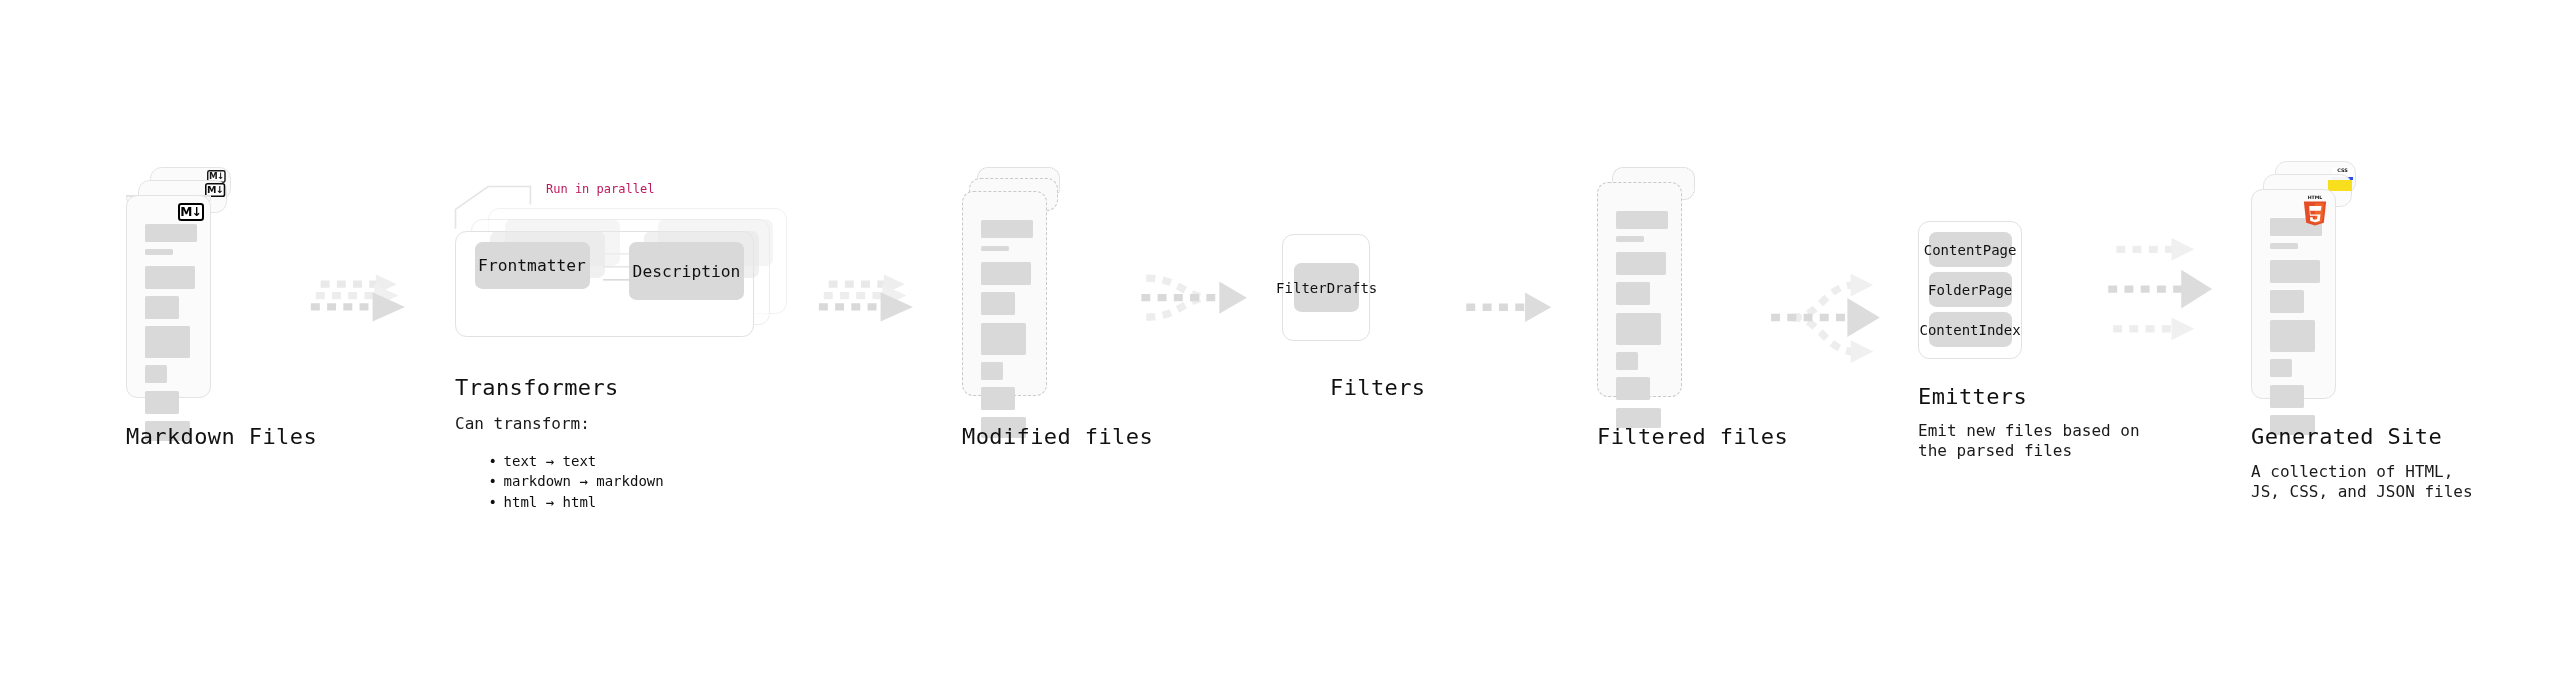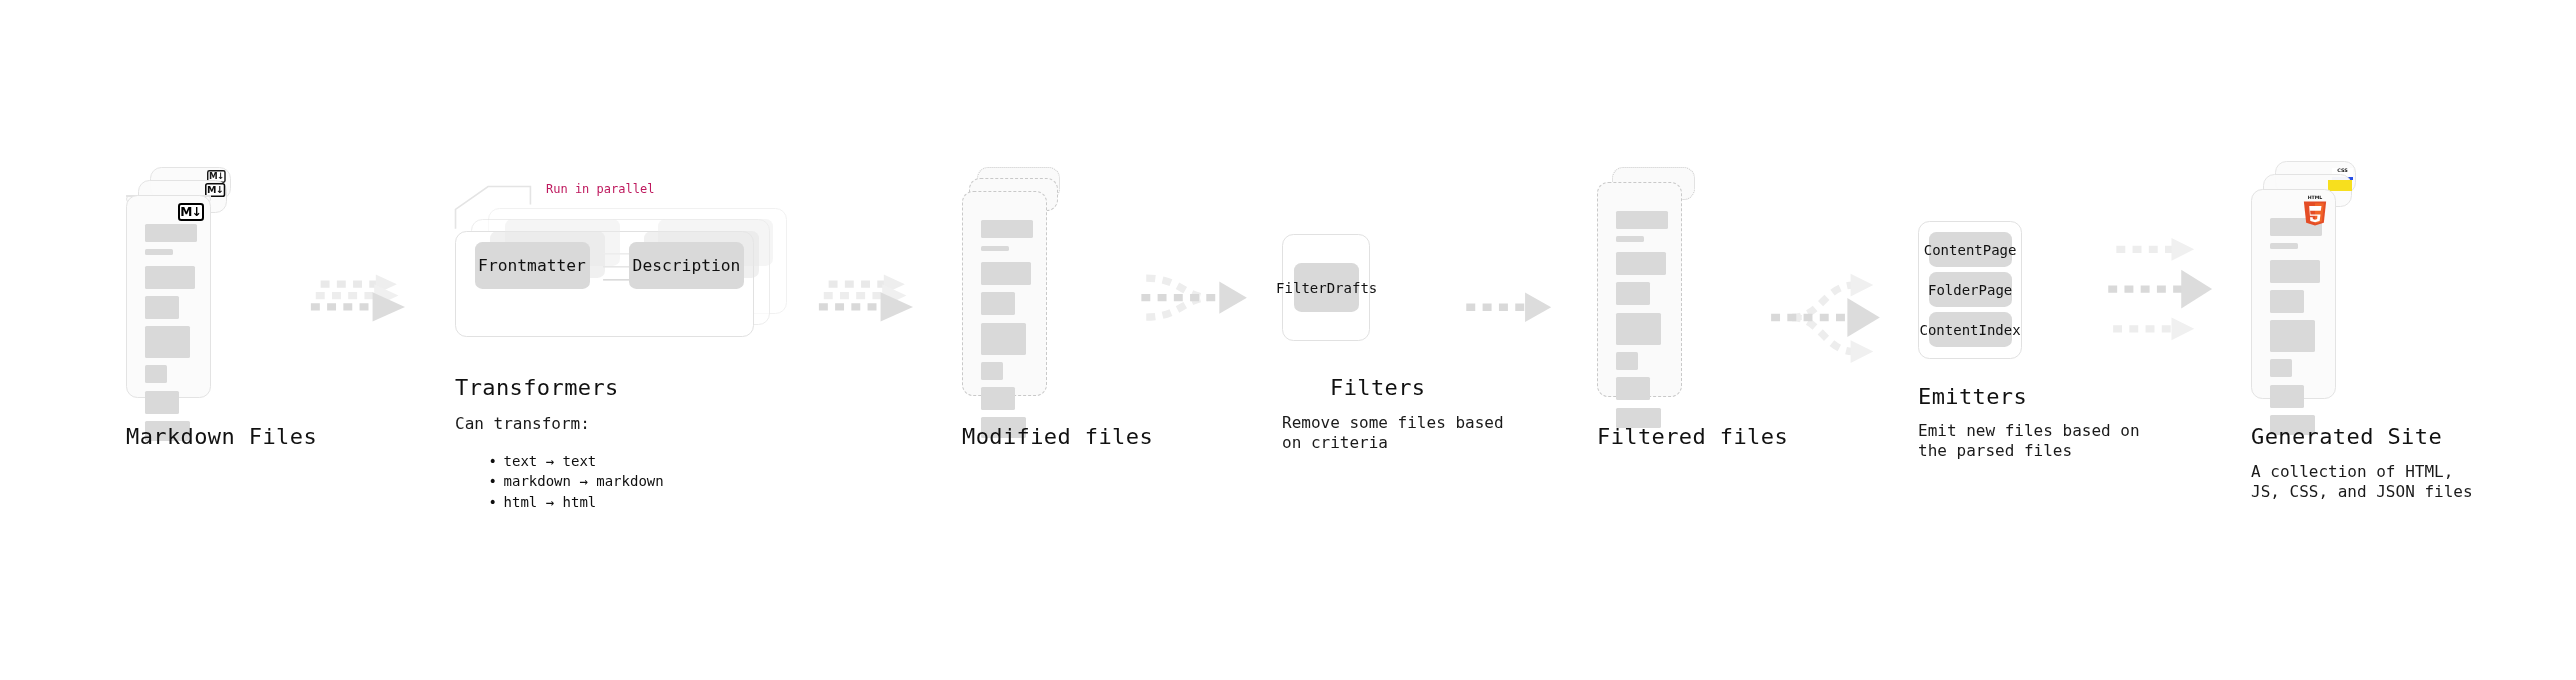--- a/index.html
+++ b/index.html
@@ -142,21 +142,21 @@
         <line x1="0" y1="28" x2="36" y2="28" stroke="#e6e6e6"></line>
         <polygon points="36,23 36,33 46,28" fill="#e6e6e6"></polygon>
         <line x1="0" y1="44" x2="36" y2="44" stroke="#dadada"></line>
         <polygon points="36,39 36,49 46,44" fill="#dadada"></polygon>
       </g>
     </svg>
 
     <div class="chip" style="left:19.5px;top:47px;width:115px;height:47px;">
       <span>Frontmatter</span>
     </div>
-    <div class="chip" style="left:174px;top:47px;width:115px;height:47px;">
+    <div class="chip" style="left:174px;top:47px;width:115px;height:58px;">
       <span>Description</span>
     </div>
   </div>
   <div class="title" style="left:455px;top:375px;text-align:right;">Transformers</div>
   <div class="sub" style="left:455px;top:414px;">Can transform:</div>
   <ul class="blist" style="position:absolute;left:458px;top:435px;">
     <li>text → text</li>
     <li>markdown → markdown</li>
     <li>html → html</li>
   </ul>
@@ -201,22 +201,20 @@
     <polygon points="110,26 110,66 144,46" fill="#dcdcdc"></polygon>
   </svg>
 
   <div class="node" style="left:1282px;top:234px;">
     <div class="obox" style="left:0;top:0;width:88px;height:107px;"></div>
     <div class="chip" style="left:12.2px;top:29px;width:65px;height:49px;font-size:14px;">
       <span>FilterDrafts</span>
     </div>
   </div>
   <div class="title" style="left:1282px;top:375px;margin-left:48px;">Filters</div>
-  <div class="sub" style="left:1282px;top:413px;">Remove some files based
-on criteria</div>
 
   <svg class="arrowgrp" style="left:1463px;top:286px;" width="98" height="49" viewBox="0 0 120 60">
     <line x1="4" y1="26" x2="78" y2="26" stroke="#d9d9d9" stroke-width="9" stroke-dasharray="11 9"></line>
     <polygon points="76,8 76,44 108,26" fill="#dcdcdc"></polygon>
   </svg>
 
   <div class="node" style="left:1597px;top:167px;">
     <div class="sheet dotted" style="left:14.6px;top:0px;width:83px;height:32.5px;"></div>
     <div class="sheet dashed" style="left:0px;top:14.6px;width:85px;height:215px;">
       <div class="bars">

